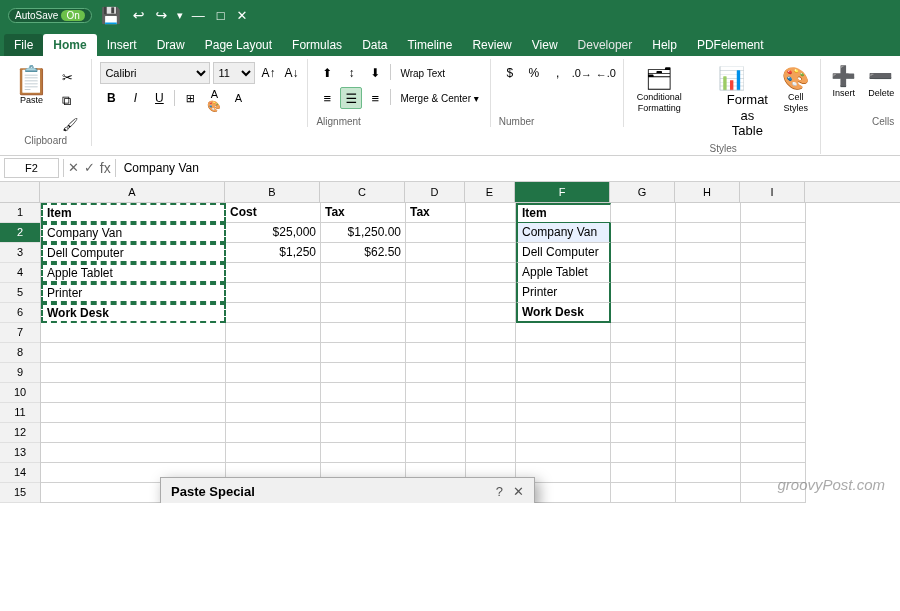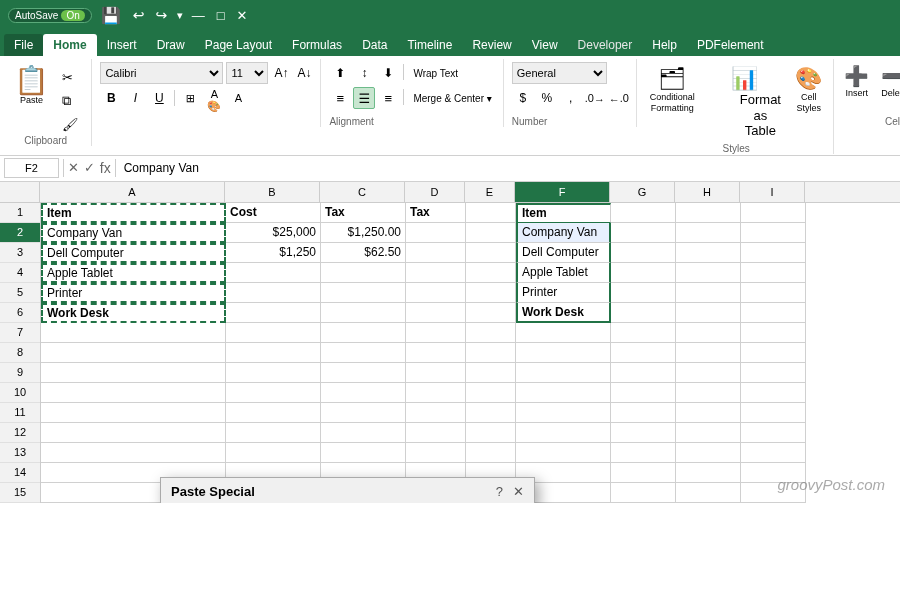--- a/index.html
+++ b/index.html
@@ -54,21 +54,21 @@
         <div style="cursor:pointer;padding:2px 4px;border:1px solid transparent;border-radius:2px;font-size:13px;">✂</div>
         <div style="cursor:pointer;padding:2px 4px;border:1px solid transparent;border-radius:2px;font-size:13px;">⧉</div>
         <div style="cursor:pointer;padding:2px 4px;border:1px solid transparent;border-radius:2px;font-size:13px;">🖌</div>
       </div>
     </div>
     <div style="font-size:10px;color:#666;margin-top:auto;">Clipboard</div>
   </div>
 
   <div style="display:flex;flex-direction:column;border-right:1px solid #e0e0e0;padding:0 6px;min-height:68px;">
     <div style="display:flex;gap:3px;align-items:center;padding-top:3px;">
-      <select style="width:123px;height:22px;font-size:11px;border:1px solid #ccc;">
+      <select style="width:110px;height:22px;font-size:11px;border:1px solid #ccc;">
         <option>Calibri</option>
       </select>
       <select style="width:42px;height:22px;font-size:11px;border:1px solid #ccc;">
         <option>11</option>
       </select>
       <div style="width:20px;height:20px;border:1px solid transparent;cursor:pointer;display:flex;align-items:center;justify-content:center;font-size:12px;">A↑</div>
       <div style="width:20px;height:20px;border:1px solid transparent;cursor:pointer;display:flex;align-items:center;justify-content:center;font-size:12px;">A↓</div>
     </div>
     <div style="display:flex;gap:2px;align-items:center;padding-top:3px;">
       <button style="width:22px;height:22px;border:1px solid transparent;background:transparent;cursor:pointer;font-weight:bold;font-size:12px;border-radius:2px;">B</button>
@@ -93,25 +93,20 @@
       <button style="width:22px;height:22px;border:1px solid transparent;background:transparent;cursor:pointer;font-size:13px;border-radius:2px;">≡</button>
       <button style="width:22px;height:22px;border:1px solid transparent;background:#c8e6d0;border:1px solid #6dbb8a;cursor:pointer;font-size:13px;border-radius:2px;">☰</button>
       <button style="width:22px;height:22px;border:1px solid transparent;background:transparent;cursor:pointer;font-size:13px;border-radius:2px;">≡</button>
       <div style="width:1px;height:16px;background:#ccc;margin:2px 2px 0;"></div>
       <button style="padding:2px 4px;height:22px;border:1px solid transparent;background:transparent;cursor:pointer;font-size:10px;border-radius:2px;white-space:nowrap;">Merge &amp; Center ▾</button>
     </div>
     <div style="font-size:10px;color:#666;margin-top:auto;">Alignment</div>
   </div>
 
   <div style="display:flex;flex-direction:column;border-right:1px solid #e0e0e0;padding:0 6px;min-height:68px;">
-    <div style="padding-top:3px;">
-      <select style="width:95px;height:22px;font-size:11px;border:1px solid #ccc;">
-        <option>General</option>
-      </select>
-    </div>
     <div style="display:flex;gap:2px;padding-top:3px;">
       <button style="width:22px;height:22px;border:1px solid transparent;background:transparent;cursor:pointer;font-size:12px;border-radius:2px;">$</button>
       <button style="width:22px;height:22px;border:1px solid transparent;background:transparent;cursor:pointer;font-size:12px;border-radius:2px;">%</button>
       <button style="width:22px;height:22px;border:1px solid transparent;background:transparent;cursor:pointer;font-size:12px;border-radius:2px;">,</button>
       <button style="width:22px;height:22px;border:1px solid transparent;background:transparent;cursor:pointer;font-size:11px;border-radius:2px;">.0→</button>
       <button style="width:22px;height:22px;border:1px solid transparent;background:transparent;cursor:pointer;font-size:11px;border-radius:2px;">←.0</button>
     </div>
     <div style="font-size:10px;color:#666;margin-top:auto;">Number</div>
   </div>
 

